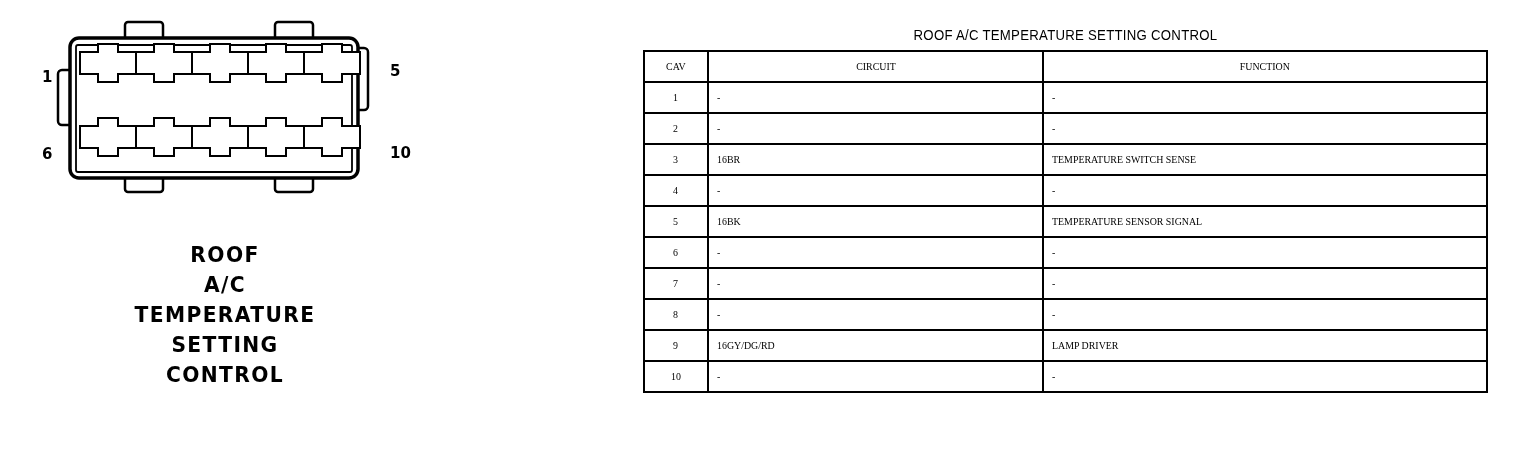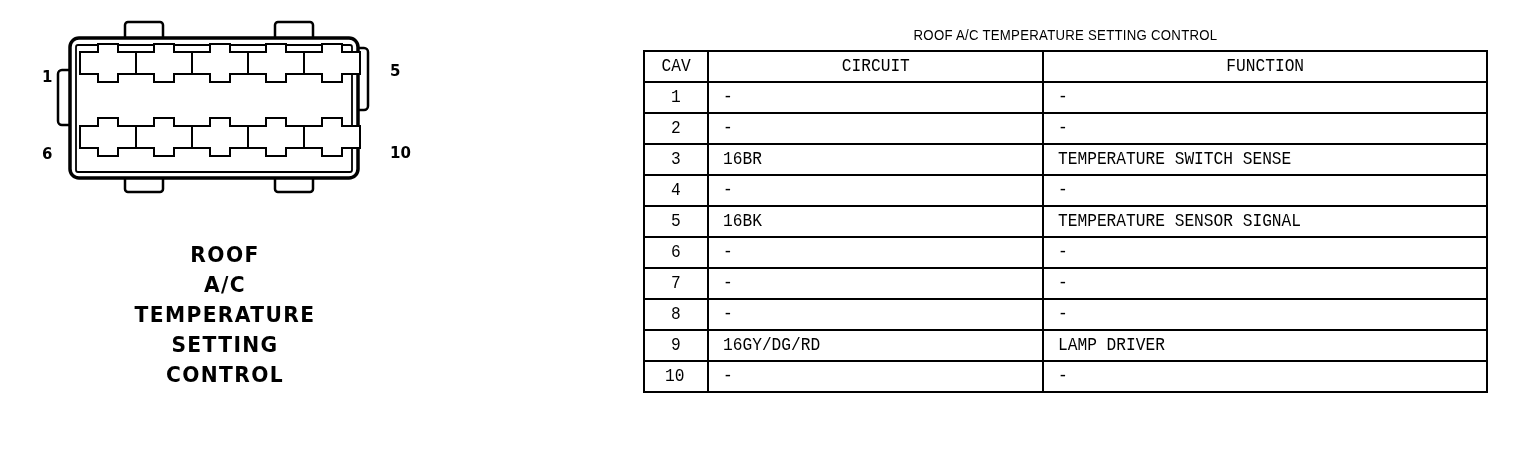--- a/index.html
+++ b/index.html
@@ -80,23 +80,23 @@
   #cav-table {
     border-collapse: collapse;
     width: 843px;
     table-layout: fixed;
     background: #fff;
   }
   #cav-table th,
   #cav-table td {
     border: 2px solid #000;
     height: 29px;
-    padding: 0 14px;
-    font-family: Liberation Mono, monospace;
-    font-size: 18px;
+    padding: 0 8px;
+    font-family: Liberation Serif, serif;
+    font-size: 11px;
     font-weight: 400;
     line-height: 29px;
     white-space: nowrap;
     overflow: hidden;
   }
   #cav-table thead th {
     text-align: center;
   }
   .col-cav  { width: 64px; }
   .col-circuit { width: 335px; }

